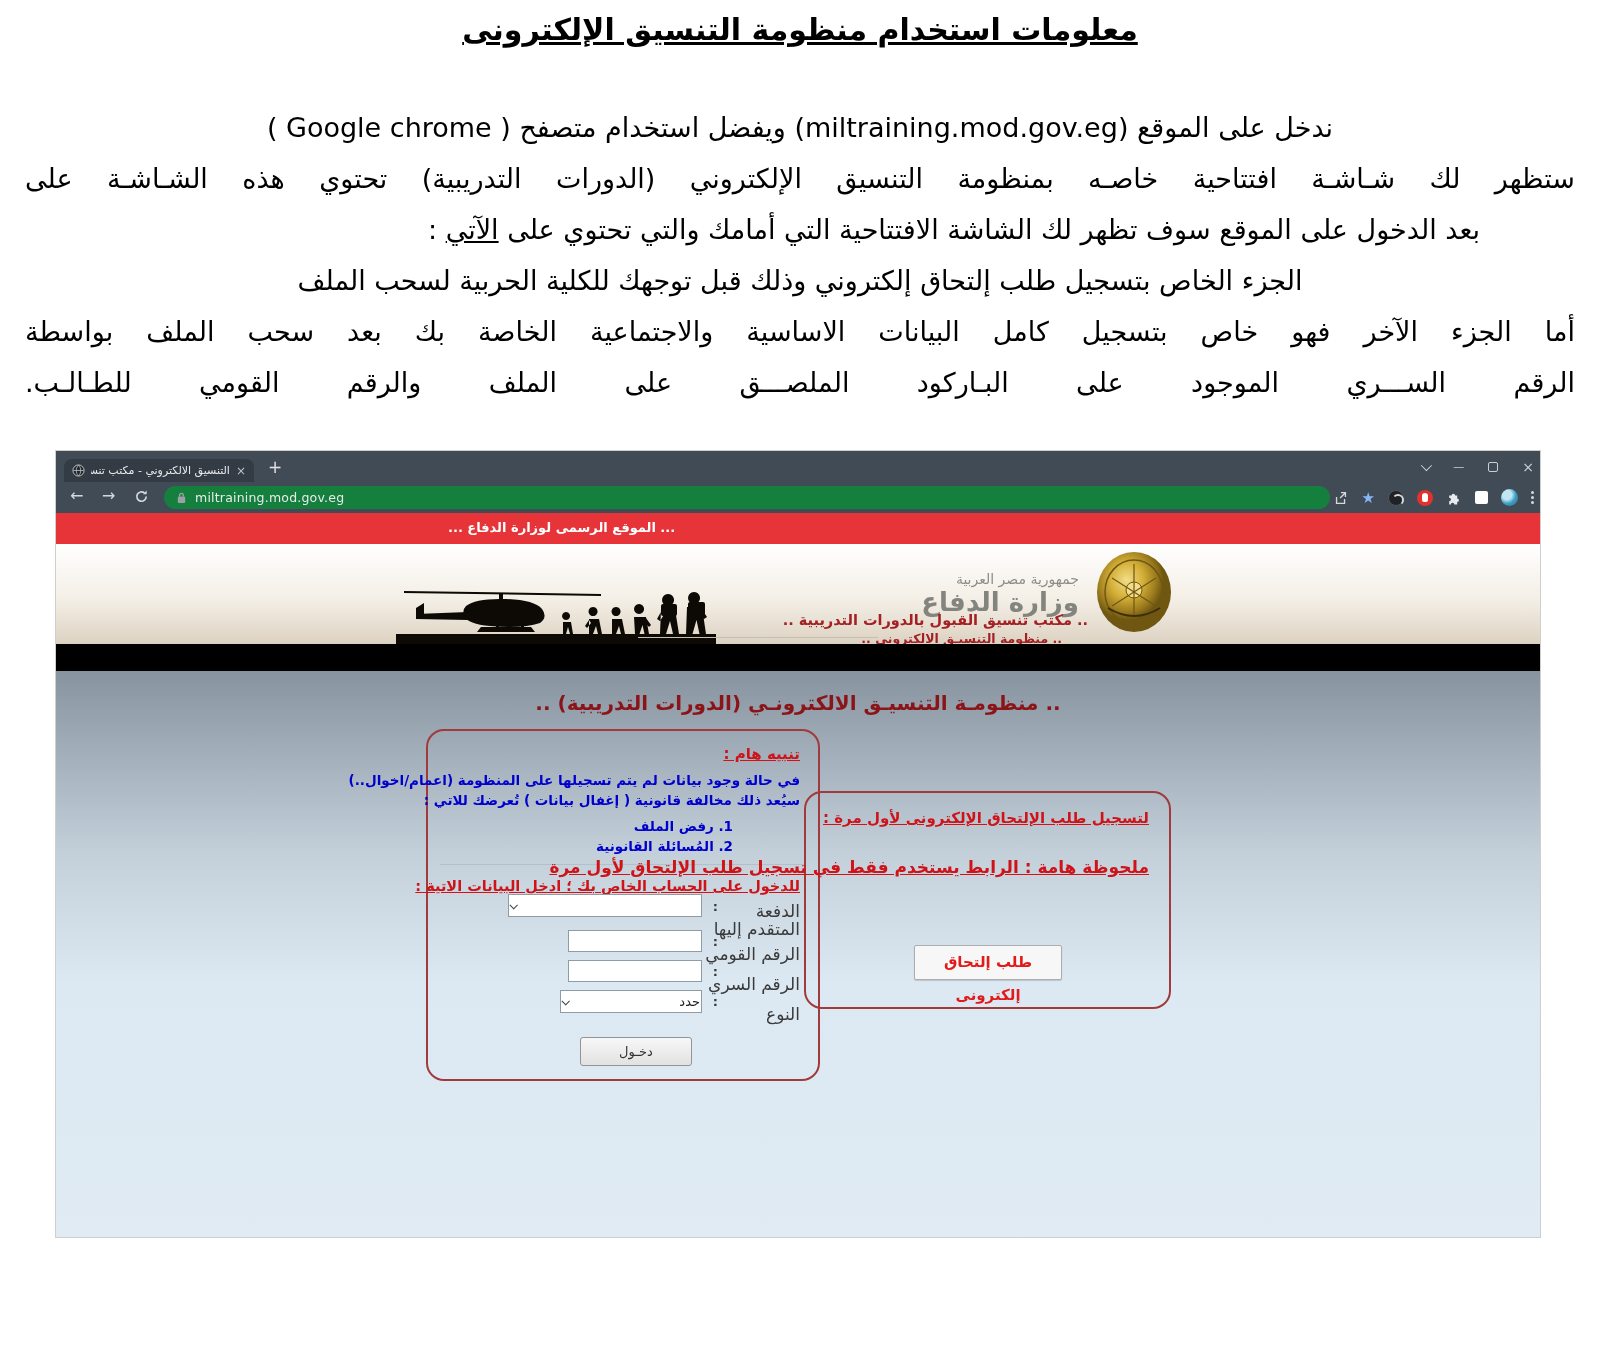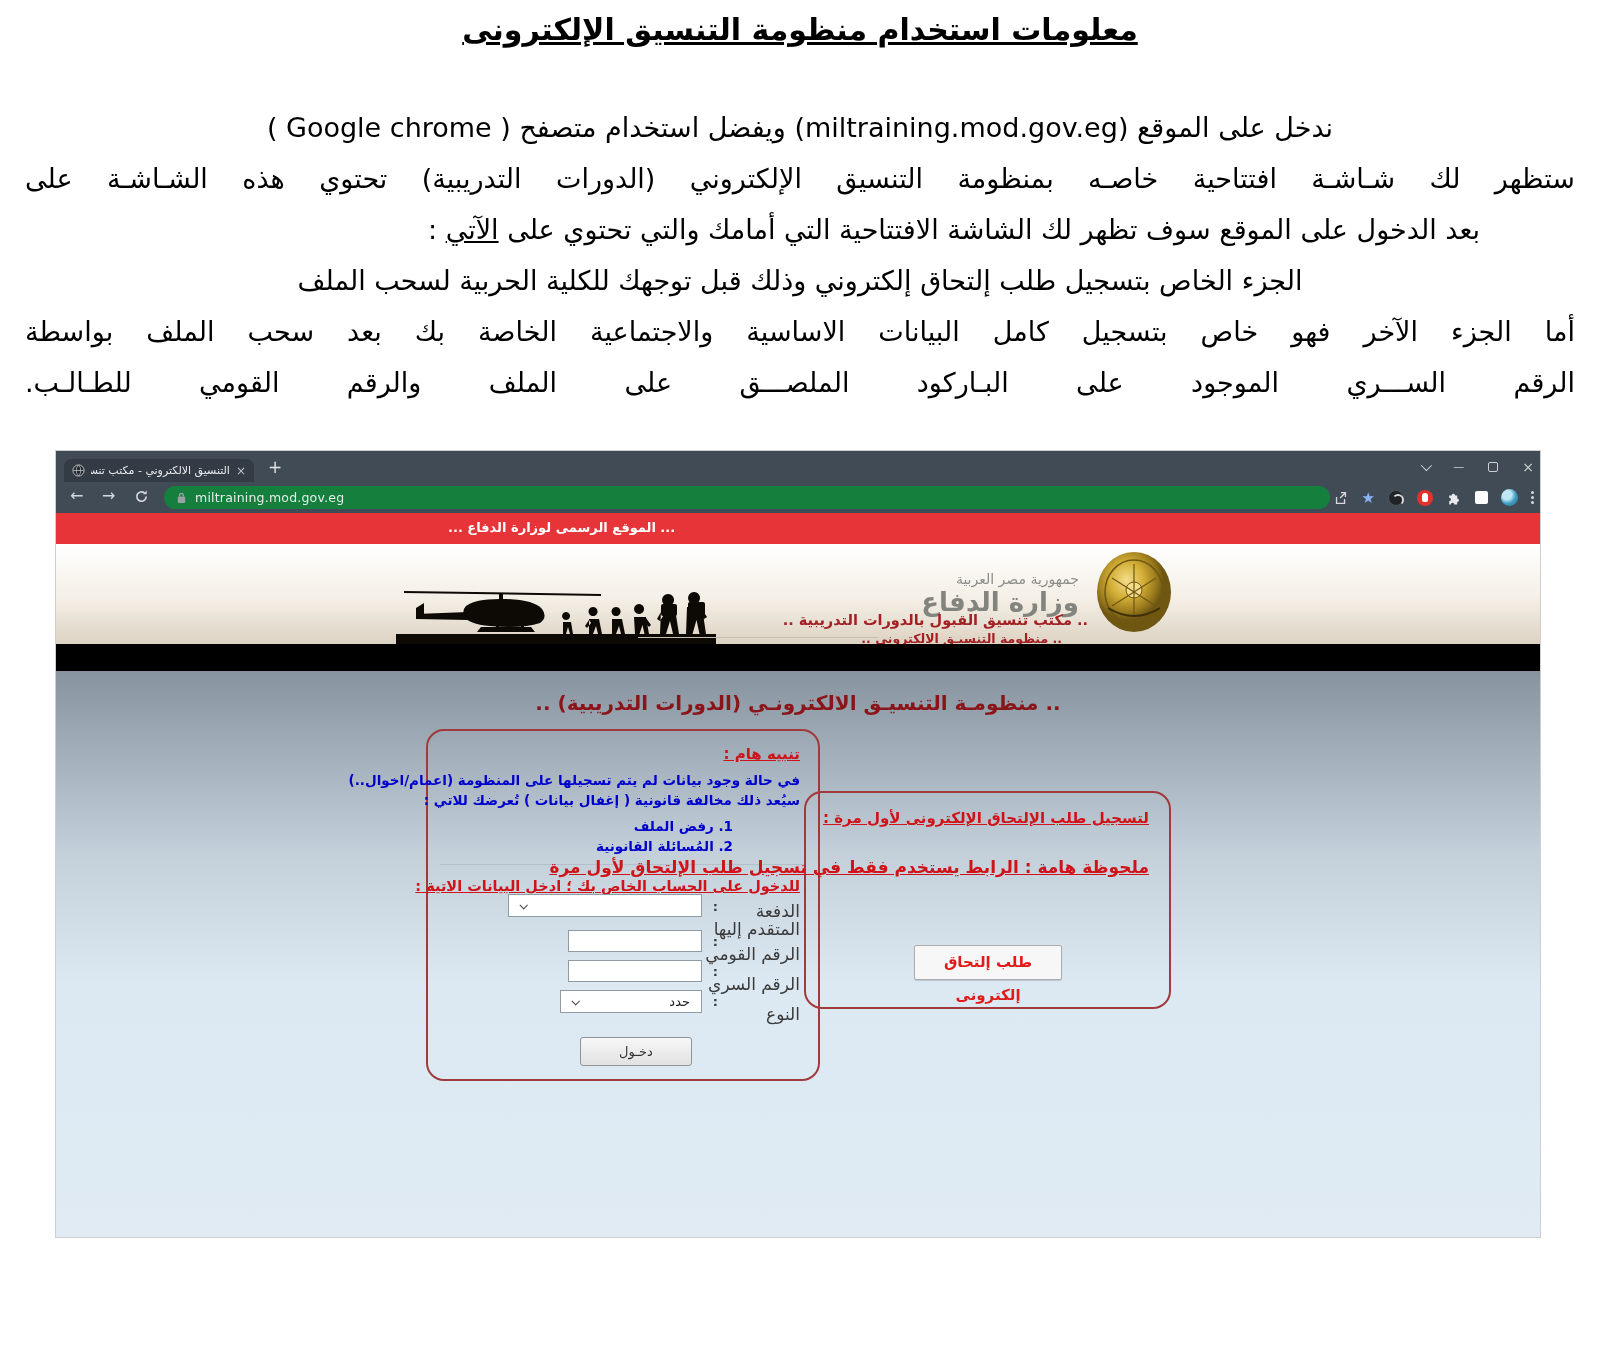--- a/index.html
+++ b/index.html
@@ -91,21 +91,21 @@
   .n-i1 { top:87px; right:85px; } .n-i2 { top:107px; right:85px; }
   .divider { position:absolute; top:133px; left:12px; right:12px; height:1px; background:#b3bfc9; }
   .l-head { position:absolute; top:147px; right:18px; font-size:14.5px; }
 
   .f-label { position:absolute; right:18px; font-size:17px; font-weight:normal; color:#3a3a3a;
     direction:rtl; white-space:nowrap;margin-top:10px; }
   .f-colon { position:absolute; right:100px; font-size:13px; font-weight:bold; color:#3a3a3a; }
   .f-input { position:absolute; right:116px; height:22px; border:1px solid #8f9ba5; background:#fff;
     font-size:13px; padding:0 4px; direction:rtl; }
   .f-select { position:absolute; right:116px; height:23px; border:1px solid #8f9ba5; background:#fff;
-    display:flex; align-items:center; justify-content:space-between; padding:0 11px; direction:ltr; }
+    display:flex; align-items:center; justify-content:space-between; padding:0 1px; direction:ltr; }
   .f-select .val { font-size:13px; color:#222; direction:rtl; }
   .schev { width:6px; height:6px; border-right:1.5px solid #444; border-bottom:1.5px solid #444;
     transform:rotate(45deg) translateY(-1px); }
   .login-btn { position:absolute; top:306px; left:152px; width:112px; height:29px;
     background:linear-gradient(#f7f7f7,#e2e2e2); border:1px solid #949494; border-radius:3px;
     font-size:13px; color:#333; text-align:center; line-height:27px; direction:rtl; }
 
   .r-head { position:absolute; top:16px; right:20px; font-size:15px; }
   .r-note { position:absolute; top:64px; right:20px; font-size:17px; color:#cf1318; font-weight:bold;
     text-decoration:underline; direction:rtl; white-space:nowrap; }

